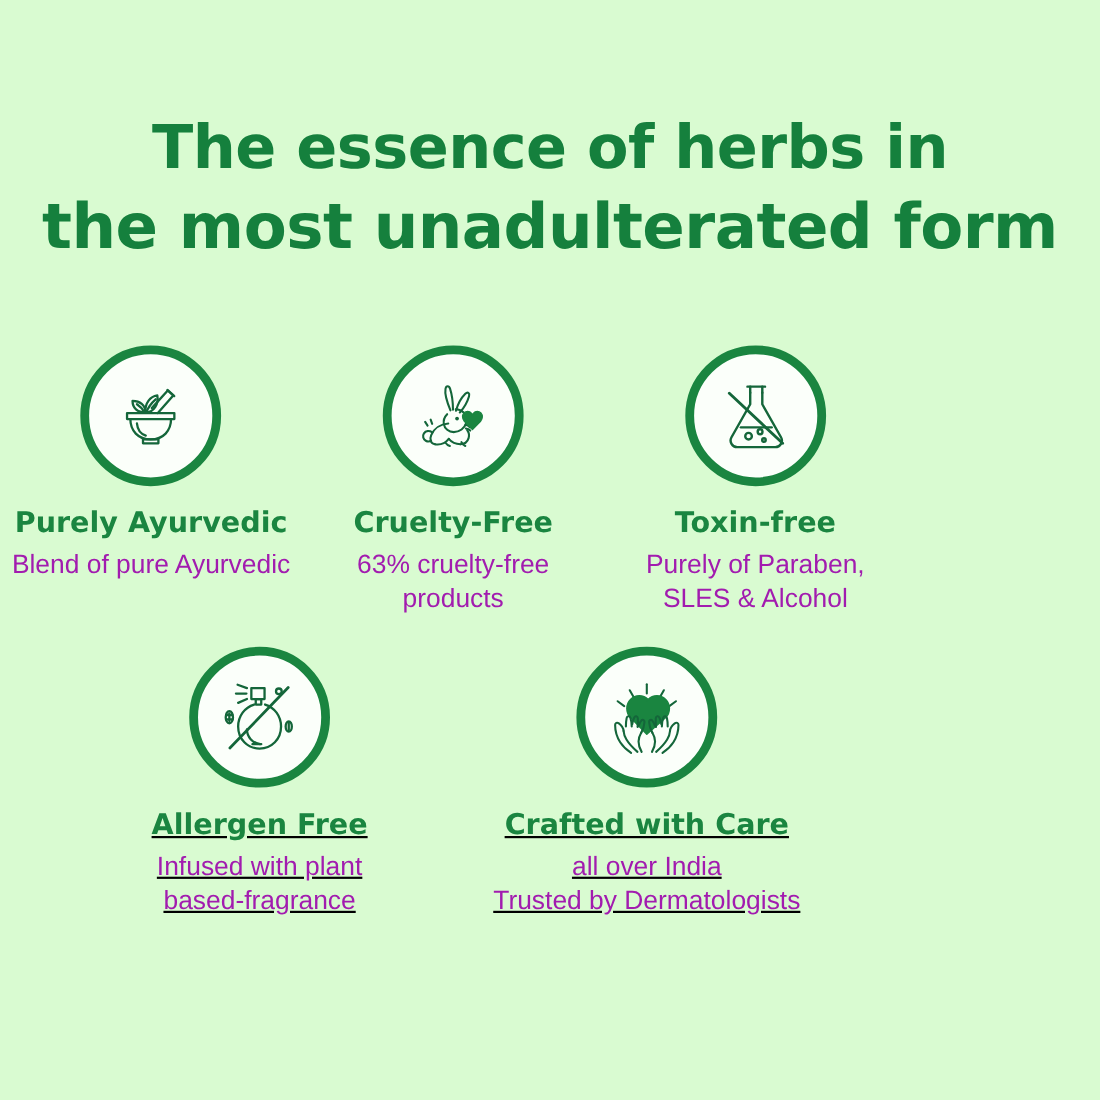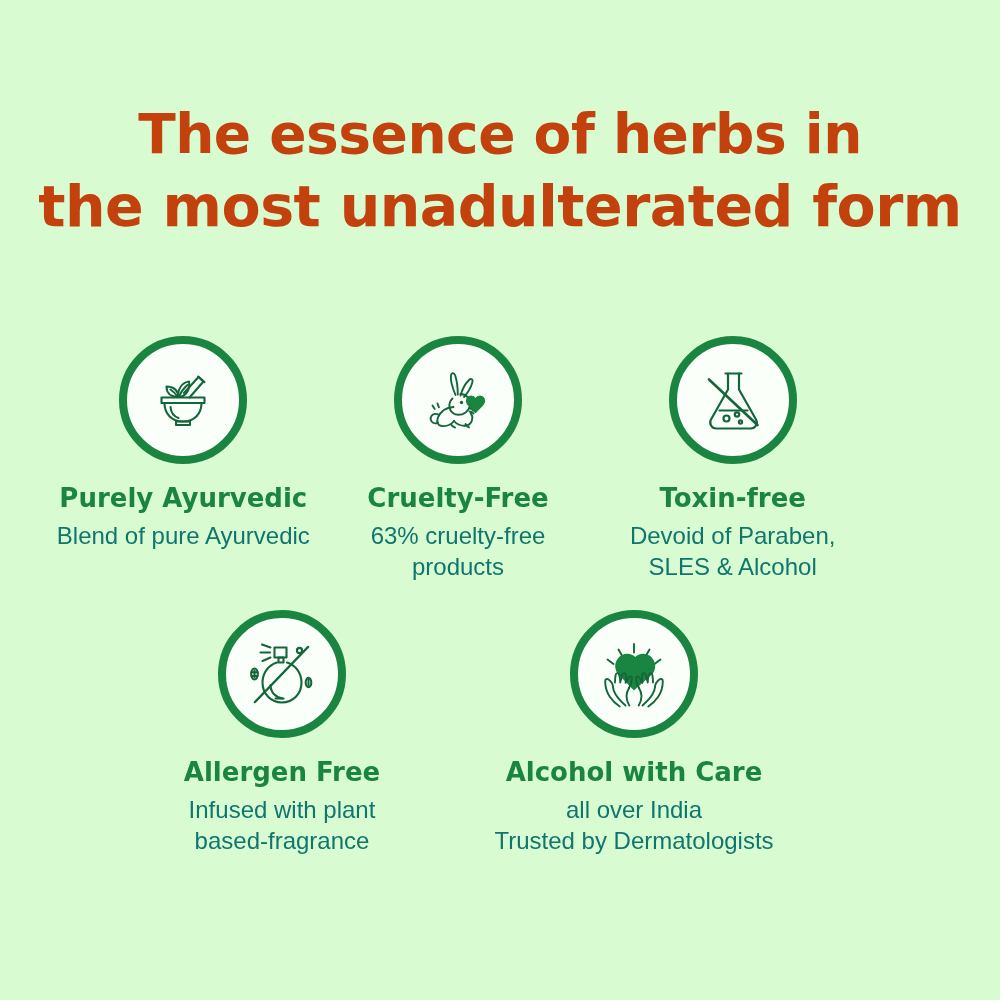--- a/index.html
+++ b/index.html
@@ -22,42 +22,41 @@
     box-sizing: border-box;
   }
 
   
   .heading {
     position: absolute;
     top: 98px;
     left: 0;
     width: 1000px;
     text-align: center;
-    color: #c2410c;
+    color: #15803d;
     font-family: "DejaVu Sans", sans-serif;
     font-weight: bold;
     font-size: 55px;
     line-height: 72px;
     letter-spacing: -0.5px;
   }
   .heading .hl {
     display: block;
     white-space: nowrap;
   }
   .heading .hl2 {
     font-size: 57px;
   }
 
   
   .rows {
     position: absolute;
-    top: 336px;
+    top: 314px;
     left: 0;
     width: 824px;
-    padding-left: 46px;
   }
   .row {
     display: flex;
     justify-content: center;
     align-items: flex-start;
   }
   .row-top {
     gap: 0px;
   }
   .row-bottom {
@@ -65,21 +64,21 @@
     gap: 0px;
   }
 
   .feature {
     display: flex;
     flex-direction: column;
     align-items: center;
     box-sizing: border-box;
   }
   .row-top .feature { width: 300px; }
-  .row-bottom .feature { width: 352px; }
+  .row-bottom .feature { width: 352px; text-decoration: underline; }
 
   .badge {
     width: 128px;
     height: 128px;
     border-radius: 50%;
     background: #fbfffa;
     border: 8px solid #1a8540;
     box-sizing: border-box;
     display: flex;
     align-items: center;
@@ -94,21 +93,21 @@
     color: #1a8540;
     font-family: "DejaVu Sans", sans-serif;
     font-weight: bold;
     font-size: 26px;
     line-height: 30px;
     text-align: center;
     white-space: nowrap;
   }
   .feat-desc {
     margin-top: 7px;
-    color: #0f766e;
+    color: #a21caf;
     font-family: "Liberation Sans", sans-serif;
     font-weight: 400;
     font-size: 24px;
     line-height: 31px;
     text-align: center;
   }
   .feat-desc .ln { display: block; white-space: nowrap; }
 </style>
 </head>
 <body>
@@ -210,21 +209,21 @@
               <circle cx="30.5" cy="56.5" r="3"></circle>
               <circle cx="41" cy="52.5" r="2.2"></circle>
               <circle cx="44.5" cy="60" r="1.6"></circle>
 
               <path d="M13 17.5 61.5 63" stroke-width="2.6"></path>
             </svg>
           </span>
         </div>
         <div class="feat-title">Toxin-free</div>
         <div class="feat-desc">
-          <span class="ln">Devoid of Paraben,</span>
+          <span class="ln">Purely of Paraben,</span>
           <span class="ln">SLES &amp; Alcohol</span>
         </div>
       </div>
 
     </div>
 
     <div class="row row-bottom">
 
       <div class="feature">
         <div class="badge">
@@ -284,21 +283,21 @@
 
               <path d="M48.5 69.5c4-3.5 7.5-7 10-11.2 1.5-2.5 2.4-5 2.6-7.8"></path>
               <path d="M61.1 50.5c.2-3 2.2-5.3 4.3-6.9 1.6-1.2 3.4-.4 3.4 1.6 0 5.4-1.6 11-4.6 15.6-2.6 4-6.2 7.2-9.9 9.7"></path>
               <path d="M59 46.5c0-2.9-.2-5.5-.7-7.8-.4-1.9-2.6-2.2-3.3-.4-.9 2.5-1.3 5.4-1.3 8.2"></path>
               <path d="M53.2 44.4c-.3-2.4-.9-4.5-1.8-6.2-.9-1.7-3-1.2-3.2.7-.3 2.6-.2 5.4.2 8"></path>
               <path d="M47.4 45.8c-.6-1.9-1.4-3.5-2.4-4.7-1.1-1.4-3-.5-2.9 1.3.2 3.4 1.2 6.7 2.9 9.6"></path>
               <path d="M45 52c1.5 2.6 2.5 5.2 2.5 8 0 3.3-1 6.5-2.8 9.5"></path>
             </svg>
           </span>
         </div>
-        <div class="feat-title">Alcohol with Care</div>
+        <div class="feat-title">Crafted with Care</div>
         <div class="feat-desc">
           <span class="ln">all over India</span>
           <span class="ln">Trusted by Dermatologists</span>
         </div>
       </div>
 
     </div>
 
   </div>
 </div>

